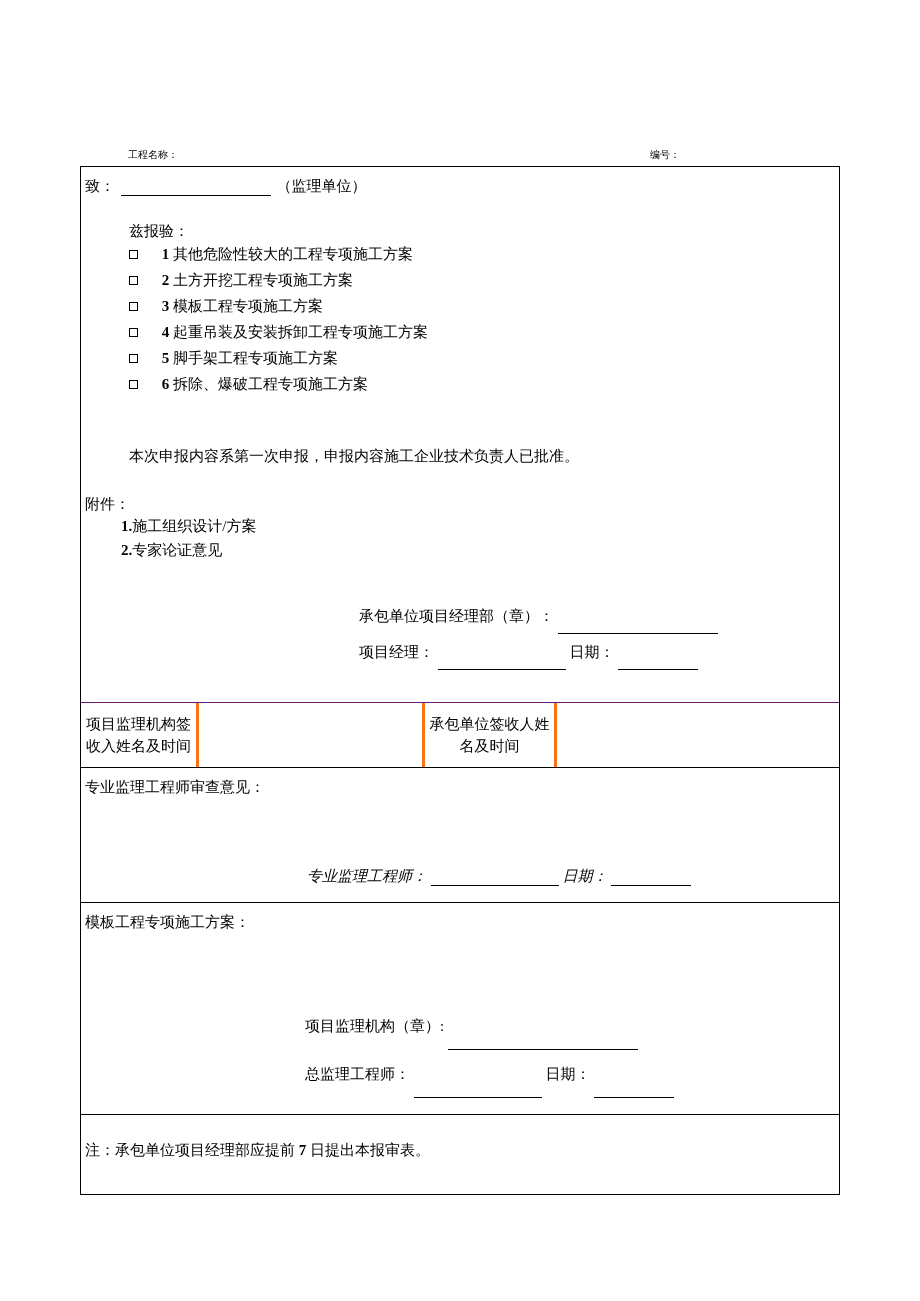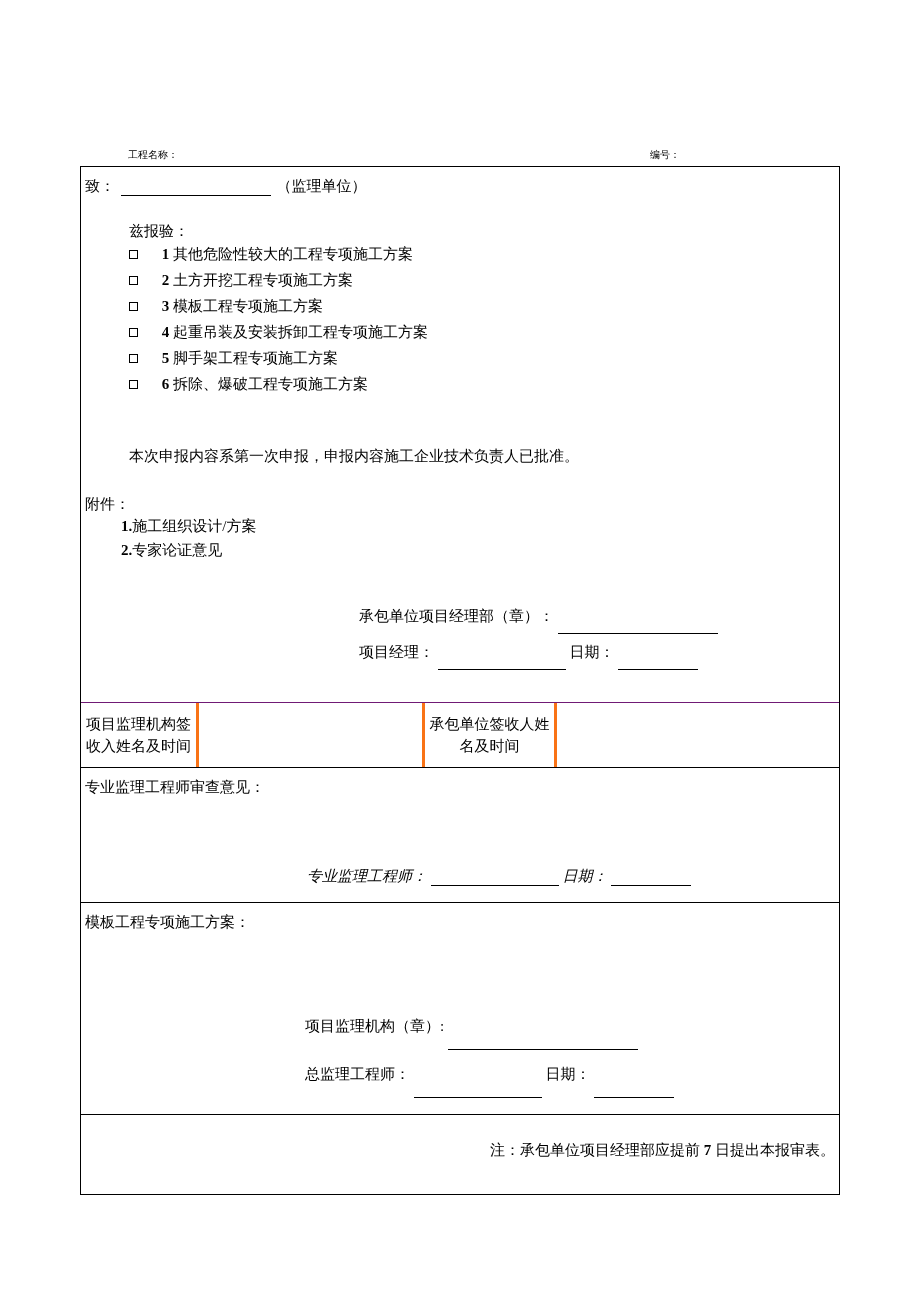--- a/index.html
+++ b/index.html
@@ -116,21 +116,20 @@
       padding-left: 222px;
       font-style: italic;
     }
     .review-sign-2 {
       text-align: left;
       padding-left: 220px;
       line-height: 48px;
     }
     .note-section {
       padding: 26px 4px 34px 4px;
-      text-align: right;
     }
     .bold-inline { font-weight: bold; }
   </style>
 </head>
 <body>
 
 <div class="page">
 
   <div class="header-row">
     <div class="header-left">工程名称：</div>

